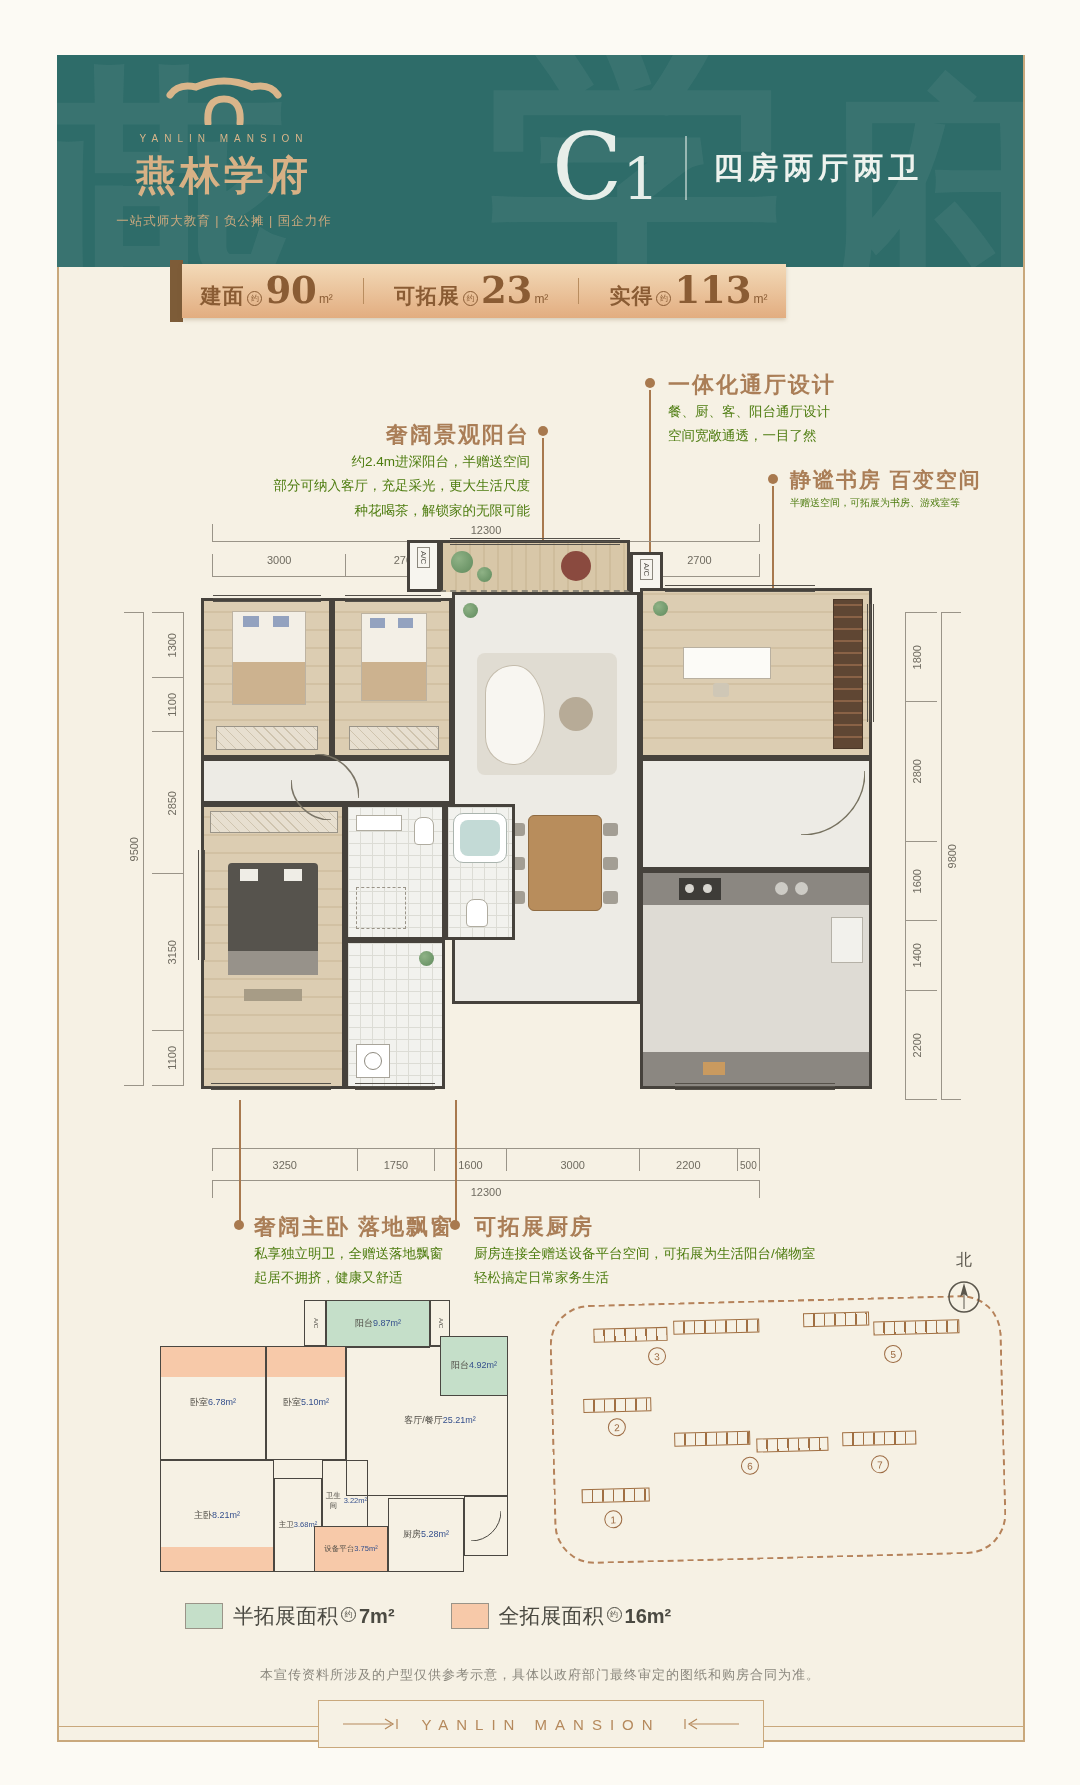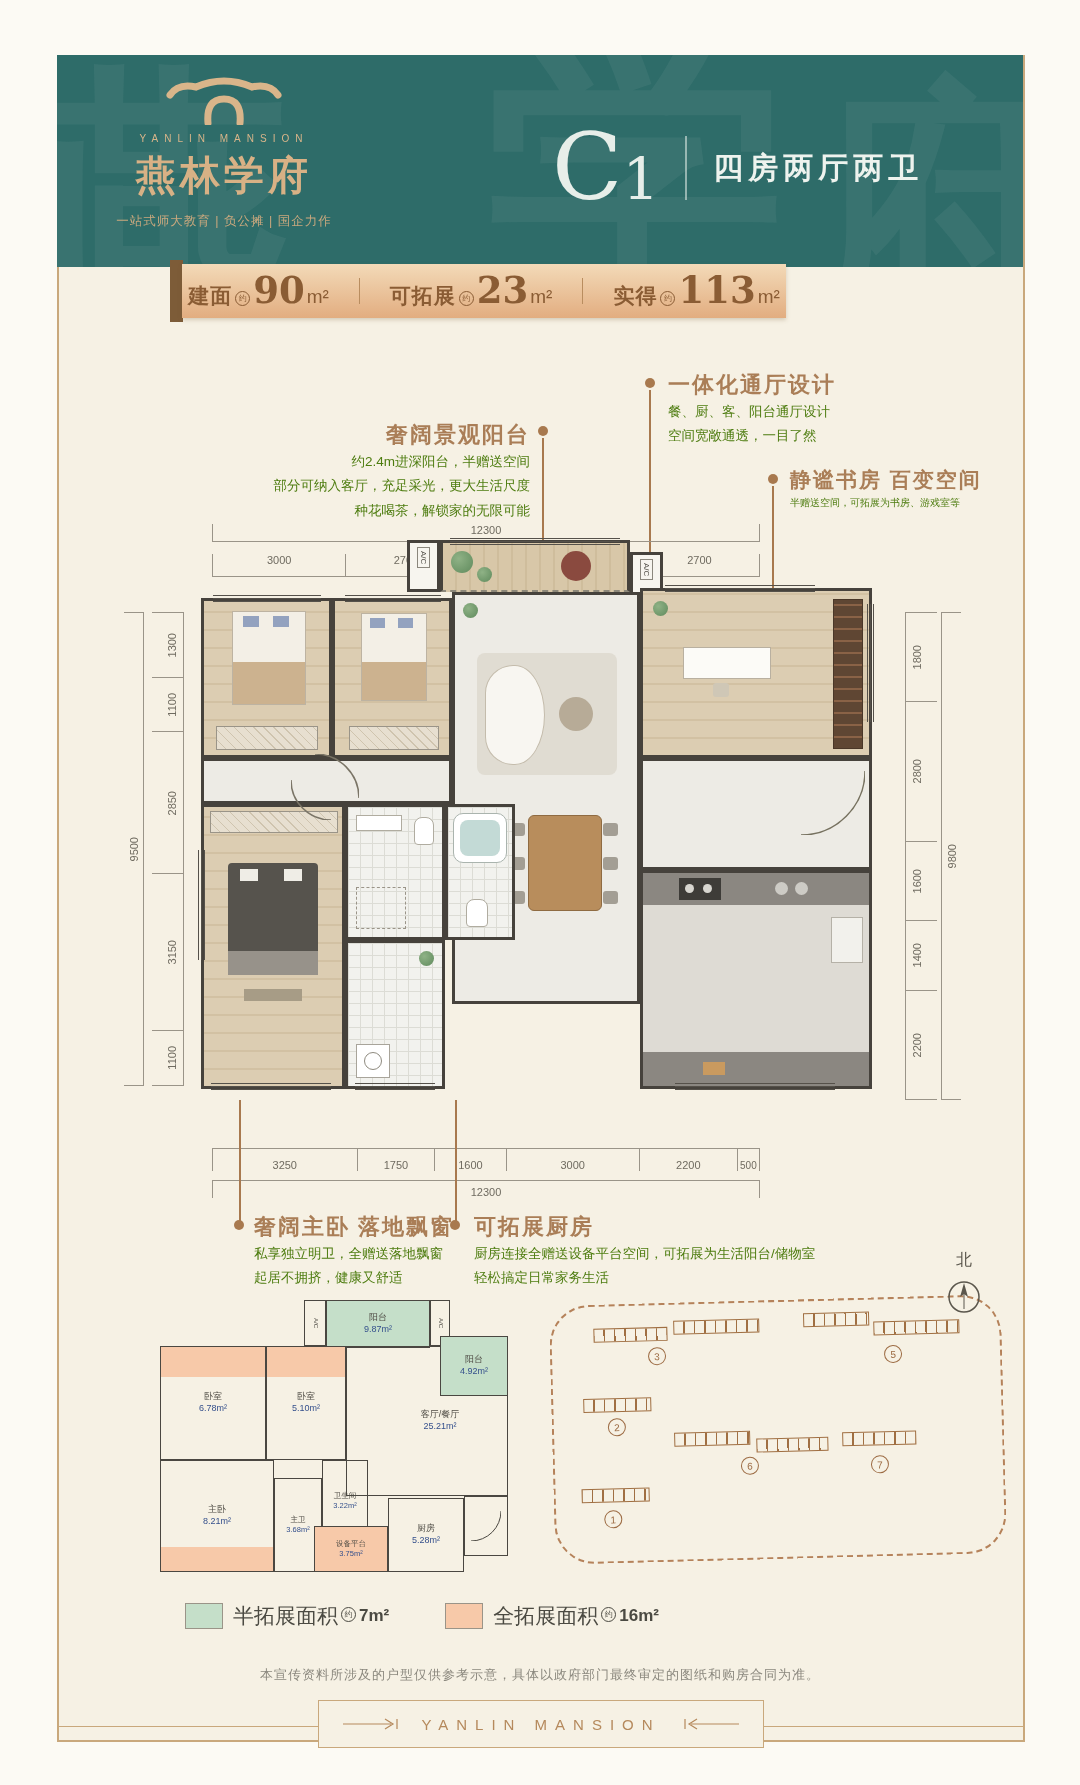--- a/index.html
+++ b/index.html
@@ -20,21 +20,21 @@
   .unit-code .small{font-size:58px;}
   .unit-divider{width:2px;height:64px;background:rgba(233,240,235,.55);}
   .unit-desc{font-size:30px;font-weight:bold;letter-spacing:5px;color:#eef3ee;}
   
   .area-bar{position:absolute;left:182px;top:264px;width:604px;height:54px;background:linear-gradient(180deg,#f3dab8,#e2ad80);display:flex;align-items:center;justify-content:center;box-shadow:0 2px 4px rgba(120,90,50,.25);}
   .bar-tab{position:absolute;left:170px;top:260px;width:13px;height:62px;background:#7d5c38;}
   .bar-item{display:flex;align-items:baseline;color:#8a5c34;}
   .bar-label{font-size:21px;font-weight:bold;letter-spacing:1px;}
   .approx-circle{display:inline-flex;align-items:center;justify-content:center;width:13px;height:13px;border:1px solid currentColor;border-radius:50%;font-size:8px;margin:0 3px;position:relative;top:-2px;}
   .bar-value{font-family:"DejaVu Serif",serif;font-size:37px;font-weight:bold;line-height:1;}
-  .bar-unit{font-size:19px;margin-left:2px;}
+  .bar-unit{font-size:12px;margin-left:2px;}
   .bar-divider{width:1px;height:26px;background:#b98d5f;margin:0 30px;}
   
   .callout-title{font-size:22px;font-weight:bold;letter-spacing:2px;color:#aa7e57;}
   .callout-line{font-size:13.5px;color:#4d7c0f;line-height:1.8;}
   .dot{position:absolute;width:10px;height:10px;border-radius:50%;background:#a8794e;}
   .vline{position:absolute;width:1.5px;background:#a8794e;}
   
   .dim-h,.dim-hb{display:flex;box-sizing:border-box;}
   .dim-h{border-bottom:1px solid #9a9488;border-left:1px solid #9a9488;}
   .dim-hb{border-top:1px solid #9a9488;border-left:1px solid #9a9488;}
@@ -60,33 +60,33 @@
   .marble{background:#edebe5;}
   .tile{background-color:#f2f2ee;background-image:linear-gradient(#dcdcd5 1px,transparent 1px),linear-gradient(90deg,#dcdcd5 1px,transparent 1px);background-size:12px 12px;}
   .deck{background:repeating-linear-gradient(90deg,#d8c7a8 0 12px,#cfbd9c 12px 14px);}
   .winh{position:absolute;height:7px;background:repeating-linear-gradient(0deg,#55514a 0 1px,transparent 1px 3px);}
   .winv{position:absolute;width:7px;background:repeating-linear-gradient(90deg,#55514a 0 1px,transparent 1px 3px);}
   .ac-label{writing-mode:vertical-rl;font-size:8px;color:#55524b;display:block;margin:4px auto;border:1px solid #8b877d;padding:3px 1px;}
   .plant{position:absolute;width:22px;height:22px;border-radius:50%;background:radial-gradient(circle at 35% 35%,#8fb286,#5f8a5c);}
   .plant.sm{width:15px;height:15px;}
   .hatch{background:repeating-linear-gradient(45deg,#e7dfd0 0 6px,#cfc4ae 6px 7px);border:1px solid #9a9488;position:absolute;}
   
-  .sroom{position:absolute;box-sizing:border-box;border:1.5px solid #4a4741;display:flex;flex-direction:column;align-items:center;justify-content:center;text-align:center;line-height:1.3;}
+  .sroom{position:absolute;box-sizing:border-box;border:1.5px solid #4a4741;display:flex;flex-direction:row;align-items:center;justify-content:center;text-align:center;line-height:1.3;}
   .sname{font-size:9px;color:#4f4c45;}
   .sarea{font-size:9px;color:#35508c;}
   .tiny .sname,.tiny .sarea{font-size:7.5px;}
   .tint-green{background:#c5dfc9;}
   .tint-pink{background:#f7c9a9;}
   .pstrip{position:absolute;left:0;right:0;background:#f7c9a9;}
   
   .legend{position:absolute;left:185px;top:1602px;display:flex;align-items:center;gap:56px;}
   .lg-item{display:flex;align-items:center;color:#4b4a42;}
   .lg-swatch{width:36px;height:24px;border:1px solid #9a9488;margin-right:10px;}
   .lg-label{font-size:21px;}
-  .lg-value{font-size:17px;font-weight:bold;text-align:right;}
+  .lg-value{font-size:20px;font-weight:bold;text-align:right;}
   
   .site{position:absolute;left:552px;top:1300px;width:448px;height:255px;border:2px dashed #b5825a;border-radius:40px;transform:rotate(-1.5deg);}
   .bldg{position:absolute;height:12px;border:1.5px solid #a06f42;background:repeating-linear-gradient(90deg,rgba(0,0,0,0) 0 9px,#a06f42 9px 10.5px);}
   .bnum{position:absolute;width:16px;height:16px;border:1px solid #9c6b43;border-radius:50%;display:flex;align-items:center;justify-content:center;font-size:10px;color:#9c6b43;background:#f6f1e4;}
   .compass{position:absolute;left:942px;top:1250px;width:44px;text-align:center;color:#5a564c;}
   .compass .n{font-size:16px;}
   
   .disclaimer{position:absolute;left:57px;top:1666px;width:966px;text-align:center;font-size:13px;color:#8b887e;letter-spacing:1px;}
   .footer-line{position:absolute;left:57px;top:1726px;width:966px;border-top:1px solid #c9a87c;}
   .footer-box{position:absolute;left:318px;top:1700px;width:444px;height:46px;background:#f6f1e4;border:1px solid #c9a87c;display:flex;align-items:center;justify-content:center;gap:18px;}

